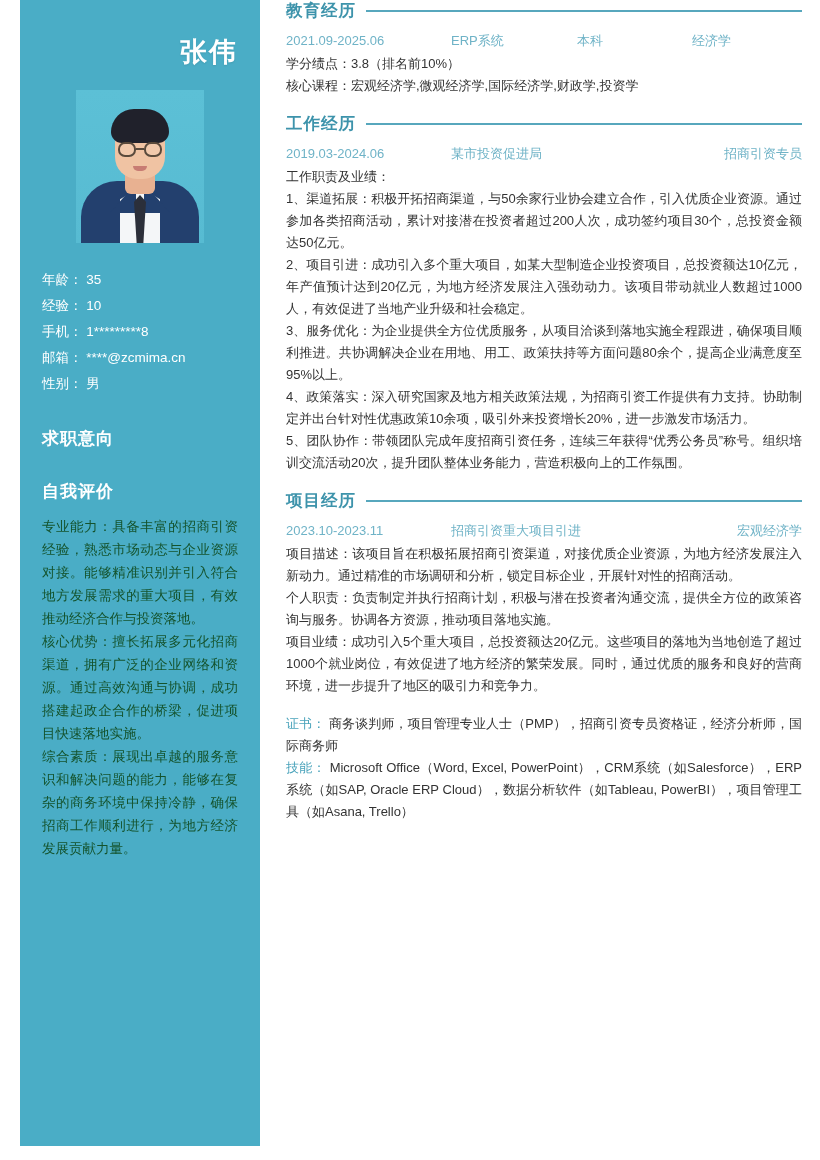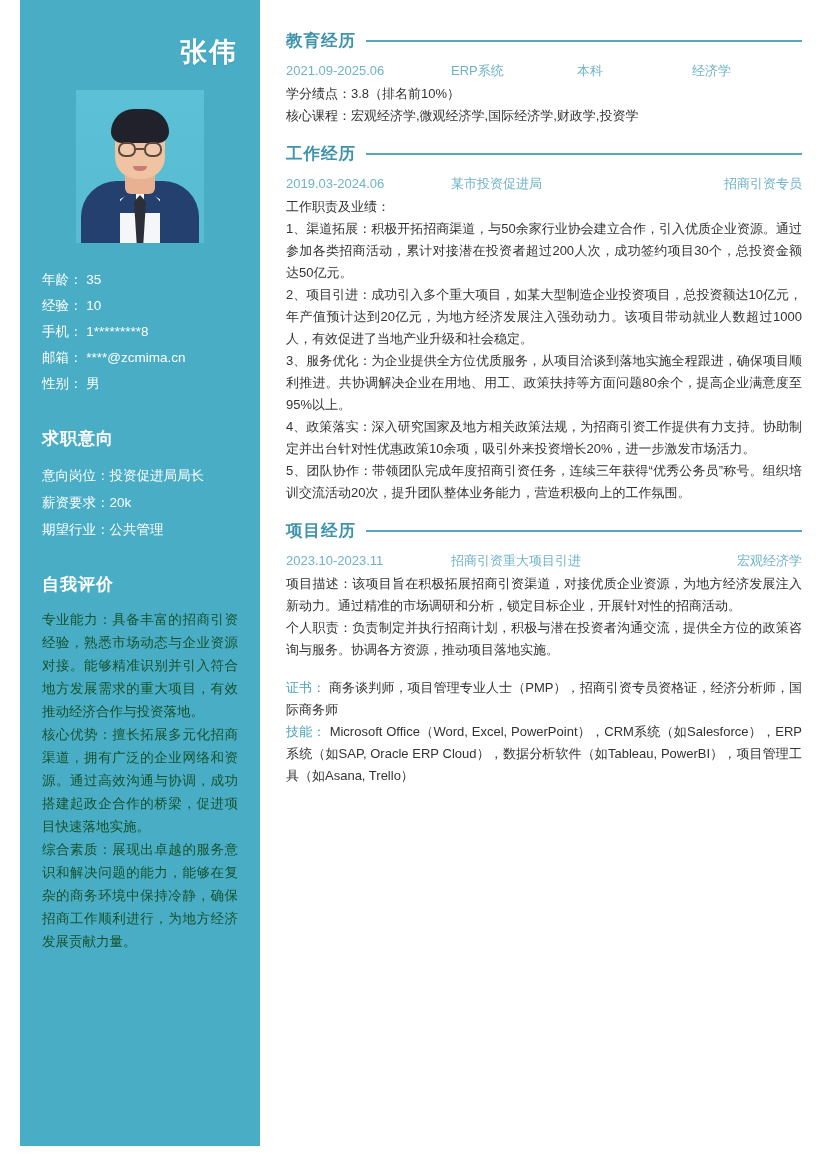--- a/index.html
+++ b/index.html
@@ -132,21 +132,20 @@
     text-align: justify;
     margin-bottom: 0;
   }
 
   
   .main {
     position: absolute;
     left: 286px;
     top: 0;
     width: 516px;
-    padding-top: 30px;
   }
   .section { margin-bottom: 16px; }
   .sec-head {
     display: flex;
     align-items: center;
     margin-bottom: 9px;
   }
   .sec-title {
     font-size: 16.5px;
     font-weight: bold;
@@ -222,25 +221,20 @@
 
     <div class="info-list">
       <div class="info-row">年龄： 35</div>
       <div class="info-row">经验： 10</div>
       <div class="info-row">手机： 1*********8</div>
       <div class="info-row">邮箱： ****@zcmima.cn</div>
       <div class="info-row">性别： 男</div>
     </div>
 
     <div class="side-head">求职意向</div>
-    <div>
-      <div class="side-item">意向岗位：投资促进局局长</div>
-      <div class="side-item">薪资要求：20k</div>
-      <div class="side-item">期望行业：公共管理</div>
-    </div>
 
     <div class="side-head">自我评价</div>
     <div>
       <p class="eval-para">专业能力：具备丰富的招商引资经验，熟悉市场动态与企业资源对接。能够精准识别并引入符合地方发展需求的重大项目，有效推动经济合作与投资落地。</p>
       <p class="eval-para">核心优势：擅长拓展多元化招商渠道，拥有广泛的企业网络和资源。通过高效沟通与协调，成功搭建起政企合作的桥梁，促进项目快速落地实施。</p>
       <p class="eval-para">综合素质：展现出卓越的服务意识和解决问题的能力，能够在复杂的商务环境中保持冷静，确保招商工作顺利进行，为地方经济发展贡献力量。</p>
     </div>
   </aside>
 
   <main class="main">
@@ -283,20 +277,21 @@
         <span class="sec-title">项目经历</span>
         <span class="sec-line"></span>
       </div>
       <div class="meta-row">
         <span class="meta-date">2023.10-2023.11</span>
         <span class="meta-org">招商引资重大项目引进</span>
         <span class="meta-right">宏观经济学</span>
       </div>
       <div class="body-block">项目描述：该项目旨在积极拓展招商引资渠道，对接优质企业资源，为地方经济发展注入新动力。通过精准的市场调研和分析，锁定目标企业，开展针对性的招商活动。</div>
       <div class="body-block">个人职责：负责制定并执行招商计划，积极与潜在投资者沟通交流，提供全方位的政策咨询与服务。协调各方资源，推动项目落地实施。</div>
+      <div class="body-block">项目业绩：成功引入5个重大项目，总投资额达20亿元。这些项目的落地为当地创造了超过1000个就业岗位，有效促进了地方经济的繁荣发展。同时，通过优质的服务和良好的营商环境，进一步提升了地区的吸引力和竞争力。</div>
     </section>
 
     <section class="section">
       <div class="kv-line">
         <span class="kv-label">证书：</span><span> 商务谈判师，项目管理专业人士（PMP），招商引资专员资格证，经济分析师，国际商务师</span>
       </div>
       <div class="kv-line">
         <span class="kv-label">技能：</span><span> Microsoft Office（Word, Excel, PowerPoint），CRM系统（如Salesforce），ERP系统（如SAP, Oracle ERP Cloud），数据分析软件（如Tableau, PowerBI），项目管理工具（如Asana, Trello）</span>
       </div>
     </section>

